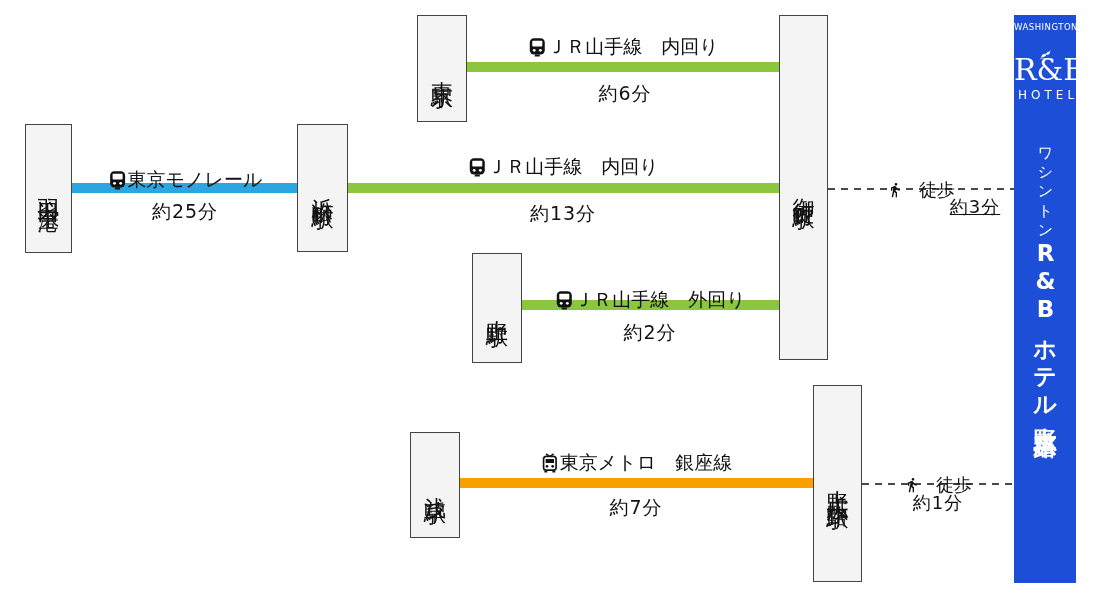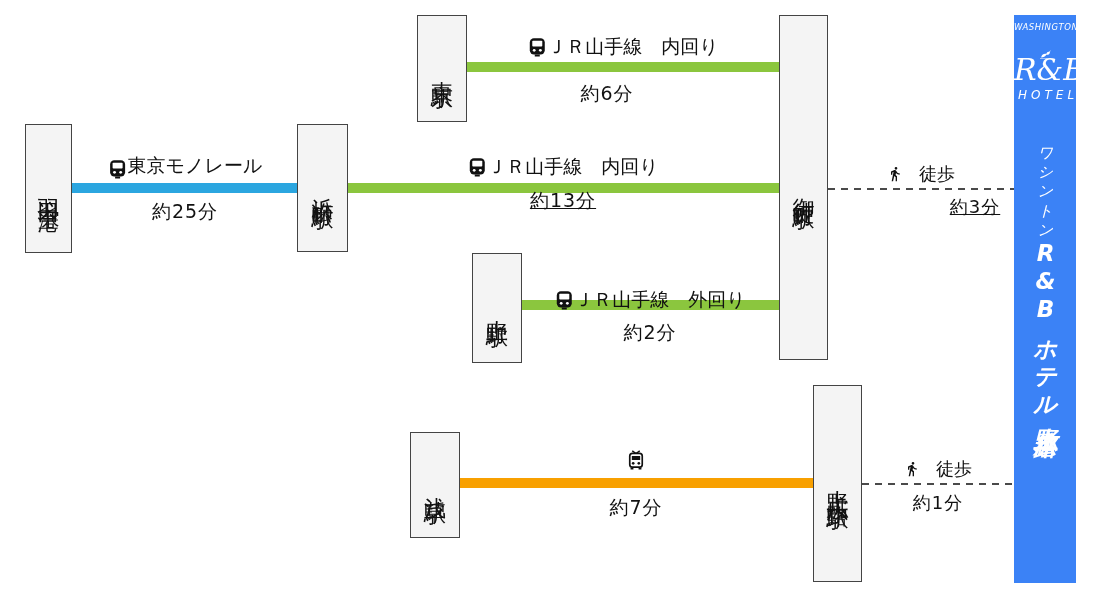--- a/index.html
+++ b/index.html
@@ -27,21 +27,21 @@
     position:absolute;transform:translateX(-50%);white-space:nowrap;
     display:flex;align-items:center;font-size:19px;font-weight:500;
   }
   .route-duration{
     position:absolute;transform:translateX(-50%);white-space:nowrap;
     font-size:19px;font-weight:500;letter-spacing:1px;
   }
   .ricon{display:inline-flex;width:20px;height:20px;flex:0 0 auto;}
   .walk-label{
     position:absolute;transform:translateX(-50%);white-space:nowrap;
-    display:flex;align-items:center;gap:16px;font-size:18px;font-weight:500;
+    display:flex;align-items:center;gap:16px;font-size:18px;font-weight:500;margin-top:16px;
   }
   .walk-duration{
     position:absolute;transform:translateX(-50%);white-space:nowrap;
     font-size:18px;font-weight:500;letter-spacing:1px;
   }
   .wicon{display:inline-flex;width:16px;height:16px;}
   
   .banner{
     position:absolute;left:1014px;top:15px;width:62px;height:568px;
     background:#186B45;color:#fff;
@@ -97,21 +97,21 @@
 
   <div class="line" style="left: 72px; top: 183px; width: 225px; background-color: rgb(43, 166, 224);"></div>
   <div class="line" style="left: 348px; top: 183px; width: 431px; background-color: rgb(139, 198, 62);"></div>
   <div class="line" style="left: 467px; top: 62px; width: 312px; background-color: rgb(139, 198, 62);"></div>
   <div class="line" style="left: 522px; top: 300px; width: 257px; background-color: rgb(139, 198, 62);"></div>
   <div class="line" style="left: 460px; top: 478px; width: 353px; background-color: rgb(248, 160, 0);"></div>
 
   <div class="dashed" style="left:828px;top:188px;width:186px;"></div>
   <div class="dashed" style="left:862px;top:483px;width:152px;"></div>
 
-  <div class="route-name" style="left:185px;top:153px;align-items:flex-end;">
+  <div class="route-name" style="left:185px;top:167px;">
     <span class="ricon">
       <svg viewBox="0 0 24 24" width="20" height="20">
           <rect x="3" y="1.5" width="18" height="19.5" rx="5" fill="#111"></rect>
           <rect x="6" y="4.5" width="12" height="7" rx="1" fill="#fff"></rect>
           <circle cx="8.3" cy="16" r="1.7" fill="#fff"></circle>
           <circle cx="15.7" cy="16" r="1.7" fill="#fff"></circle>
           <rect x="9" y="21" width="6" height="2.4" fill="#111"></rect>
         </svg>
     </span>
     <span>東京モノレール</span>
@@ -123,35 +123,35 @@
       <svg viewBox="0 0 24 24" width="20" height="20">
           <rect x="3" y="1.5" width="18" height="19.5" rx="5" fill="#111"></rect>
           <rect x="6" y="4.5" width="12" height="7" rx="1" fill="#fff"></rect>
           <circle cx="8.3" cy="16" r="1.7" fill="#fff"></circle>
           <circle cx="15.7" cy="16" r="1.7" fill="#fff"></circle>
           <rect x="9" y="21" width="6" height="2.4" fill="#111"></rect>
         </svg>
     </span>
     <span>ＪＲ山手線　内回り</span>
   </div>
-  <div class="route-duration" style="left:607px;top:81px;text-align:center;">約6分</div>
+  <div class="route-duration" style="left:625px;top:81px;text-align:center;">約6分</div>
 
   <div class="route-name" style="left:563px;top:154px;">
     <span class="ricon">
       <svg viewBox="0 0 24 24" width="20" height="20">
           <rect x="3" y="1.5" width="18" height="19.5" rx="5" fill="#111"></rect>
           <rect x="6" y="4.5" width="12" height="7" rx="1" fill="#fff"></rect>
           <circle cx="8.3" cy="16" r="1.7" fill="#fff"></circle>
           <circle cx="15.7" cy="16" r="1.7" fill="#fff"></circle>
           <rect x="9" y="21" width="6" height="2.4" fill="#111"></rect>
         </svg>
     </span>
     <span>ＪＲ山手線　内回り</span>
   </div>
-  <div class="route-duration" style="left:563px;top:188px;text-decoration:underline;">約13分</div>
+  <div class="route-duration" style="left:563px;top:201px;">約13分</div>
 
   <div class="route-name" style="left:650px;top:287px;">
     <span class="ricon">
       <svg viewBox="0 0 24 24" width="20" height="20">
           <rect x="3" y="1.5" width="18" height="19.5" rx="5" fill="#111"></rect>
           <rect x="6" y="4.5" width="12" height="7" rx="1" fill="#fff"></rect>
           <circle cx="8.3" cy="16" r="1.7" fill="#fff"></circle>
           <circle cx="15.7" cy="16" r="1.7" fill="#fff"></circle>
           <rect x="9" y="21" width="6" height="2.4" fill="#111"></rect>
         </svg>
@@ -165,20 +165,21 @@
       <svg viewBox="0 0 24 24" width="20" height="20">
           <path d="M7.5 1 L12 4.2 L16.5 1" stroke="#111" stroke-width="1.7" fill="none"></path>
           <rect x="4.5" y="4" width="15" height="16.5" rx="3.2" fill="#fff" stroke="#111" stroke-width="2"></rect>
           <rect x="7" y="7.2" width="10" height="4.8" fill="#111"></rect>
           <circle cx="8.6" cy="16" r="1.6" fill="#111"></circle>
           <circle cx="15.4" cy="16" r="1.6" fill="#111"></circle>
           <rect x="5.5" y="21.2" width="3.4" height="2.2" fill="#111"></rect>
           <rect x="15.1" y="21.2" width="3.4" height="2.2" fill="#111"></rect>
         </svg>
     </span>
+    <span>東京メトロ　銀座線</span>
   </div>
   <div class="route-duration" style="left:636px;top:495px;">約7分</div>
 
   <div class="walk-label" style="left:921px;top:162px;">
     <span class="wicon">
       <svg viewBox="0 0 24 24" width="16" height="16" fill="#111">
           <path d="M13.5 5.5c1.1 0 2-.9 2-2s-.9-2-2-2-2 .9-2 2 .9 2 2 2zM9.8 8.9L7 23h2.1l1.8-8 2.1 2v6h2v-7.5l-2.1-2 .6-3C14.8 12 16.8 13 19 13v-2c-1.9 0-3.5-1-4.3-2.4l-1-1.6c-.4-.6-1-1-1.7-1-.3 0-.5.1-.8.1L6 8.3V13h2V9.6l1.8-.7z"></path>
         </svg>
     </span>
     <span>徒歩</span>
@@ -188,21 +189,21 @@
   <div class="walk-label" style="left:938px;top:457px;">
     <span class="wicon">
       <svg viewBox="0 0 24 24" width="16" height="16" fill="#111">
           <path d="M13.5 5.5c1.1 0 2-.9 2-2s-.9-2-2-2-2 .9-2 2 .9 2 2 2zM9.8 8.9L7 23h2.1l1.8-8 2.1 2v6h2v-7.5l-2.1-2 .6-3C14.8 12 16.8 13 19 13v-2c-1.9 0-3.5-1-4.3-2.4l-1-1.6c-.4-.6-1-1-1.7-1-.3 0-.5.1-.8.1L6 8.3V13h2V9.6l1.8-.7z"></path>
         </svg>
     </span>
     <span>徒歩</span>
   </div>
   <div class="walk-duration" style="left:938px;top:491px;">約1分</div>
 
-  <div class="banner" style="background-color: #3b82f6; font-style: italic;">
+  <div class="banner" style="background-color: #1d4ed8;">
     <div class="logo">
       <div class="logo-washington">WASHINGTON</div>
       <div class="logo-rb-wrap">
         <span class="bird">
           <svg width="14" height="10" viewBox="0 0 14 10" fill="#fff">
               <path d="M3.2 8.6c.1-2.4 1.9-3.9 4.2-3.9h1c.3-1.4 1.4-2.2 2.8-2L12.8.9l-.9 2c.1 1.6-1.2 2.9-2.7 2.9h-1c-.9 1.8-2.7 2.8-5 2.8zM2 9.4h7v.6H2z"></path>
             </svg>
         </span>
         <span class="logo-rb">R&amp;B</span>
       </div>

